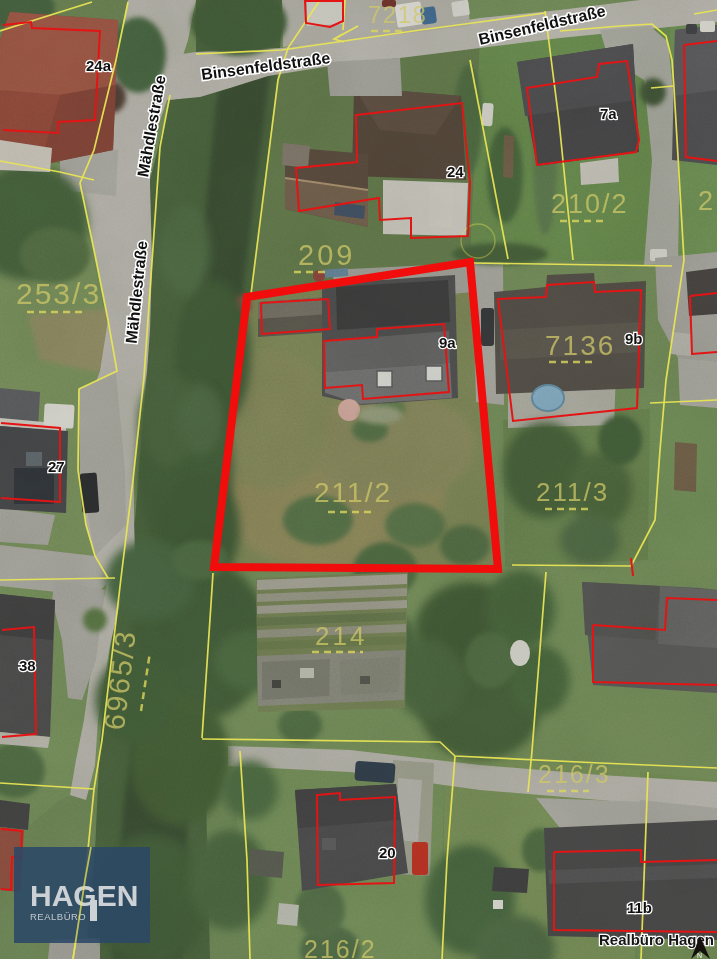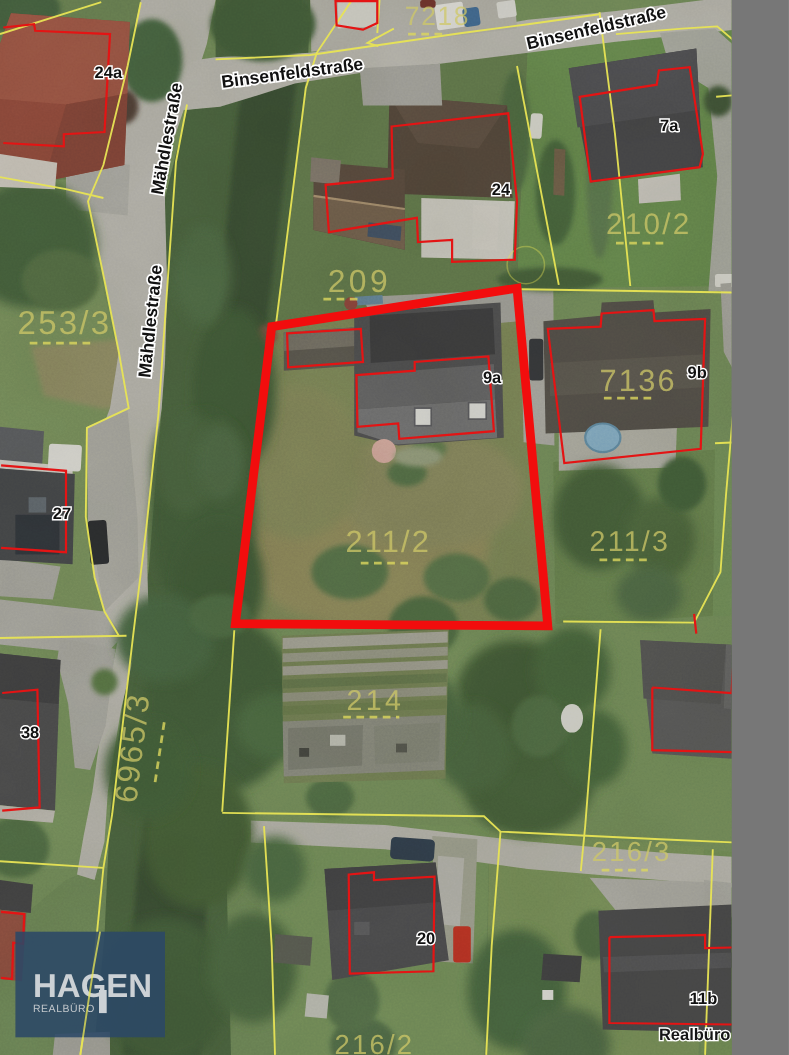--- a/index.html
+++ b/index.html
@@ -1,16 +1,16 @@
 <!DOCTYPE html>
 <html><head>
 <meta charset="utf-8">
 <style>
   html,body{margin:0;padding:0;background:#777;}
-  #map{position:relative;width:665px;height:959px;overflow:hidden;font-family:"Liberation Sans",sans-serif;}
+  #map{position:relative;width:717px;height:959px;overflow:hidden;font-family:"Liberation Sans",sans-serif;}
   text{font-family:"Liberation Sans",sans-serif;}
   .street{font-weight:bold;font-size:16px;fill:#111;stroke:#ffffff;stroke-width:3px;paint-order:stroke;}
   .hnum{font-weight:bold;font-size:15px;fill:#111;stroke:#ffffff;stroke-width:2.6px;paint-order:stroke;}
   .pnum{fill:#cfc868;opacity:0.75;}
 </style>
 </head>
 <body>
 <div id="map">
 <svg width="717" height="959" viewBox="0 0 717 959">
 <defs>

